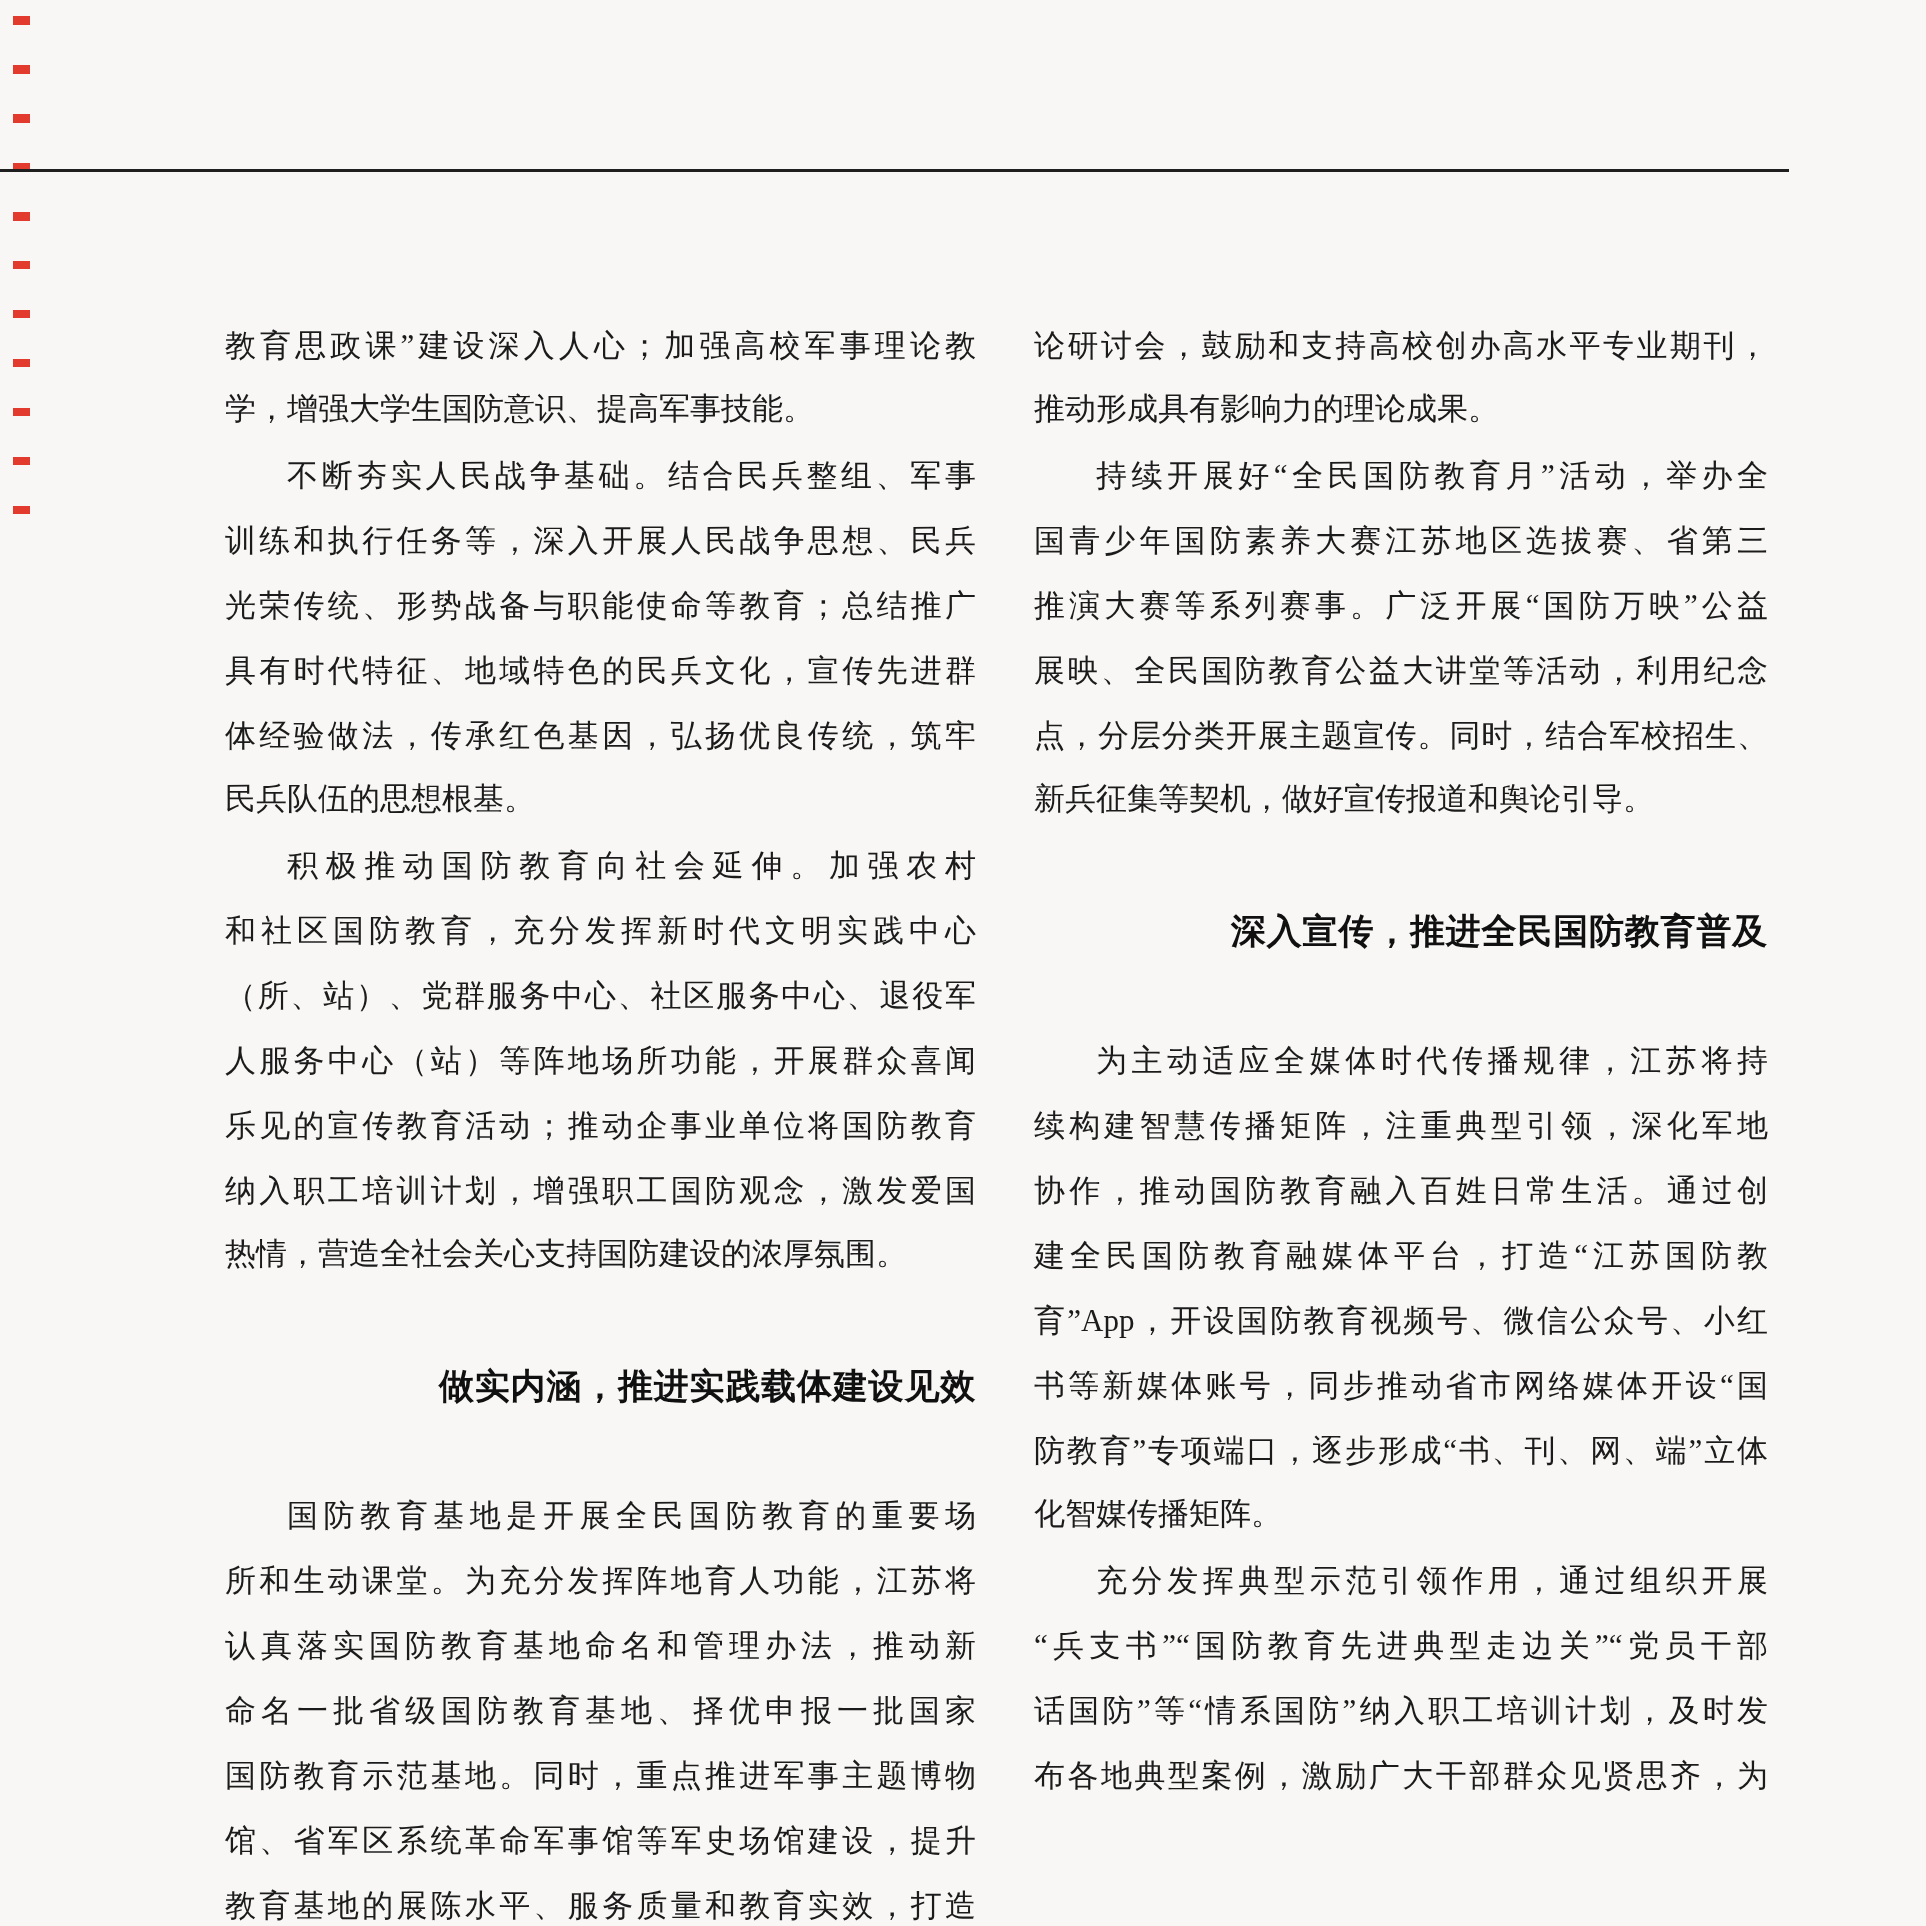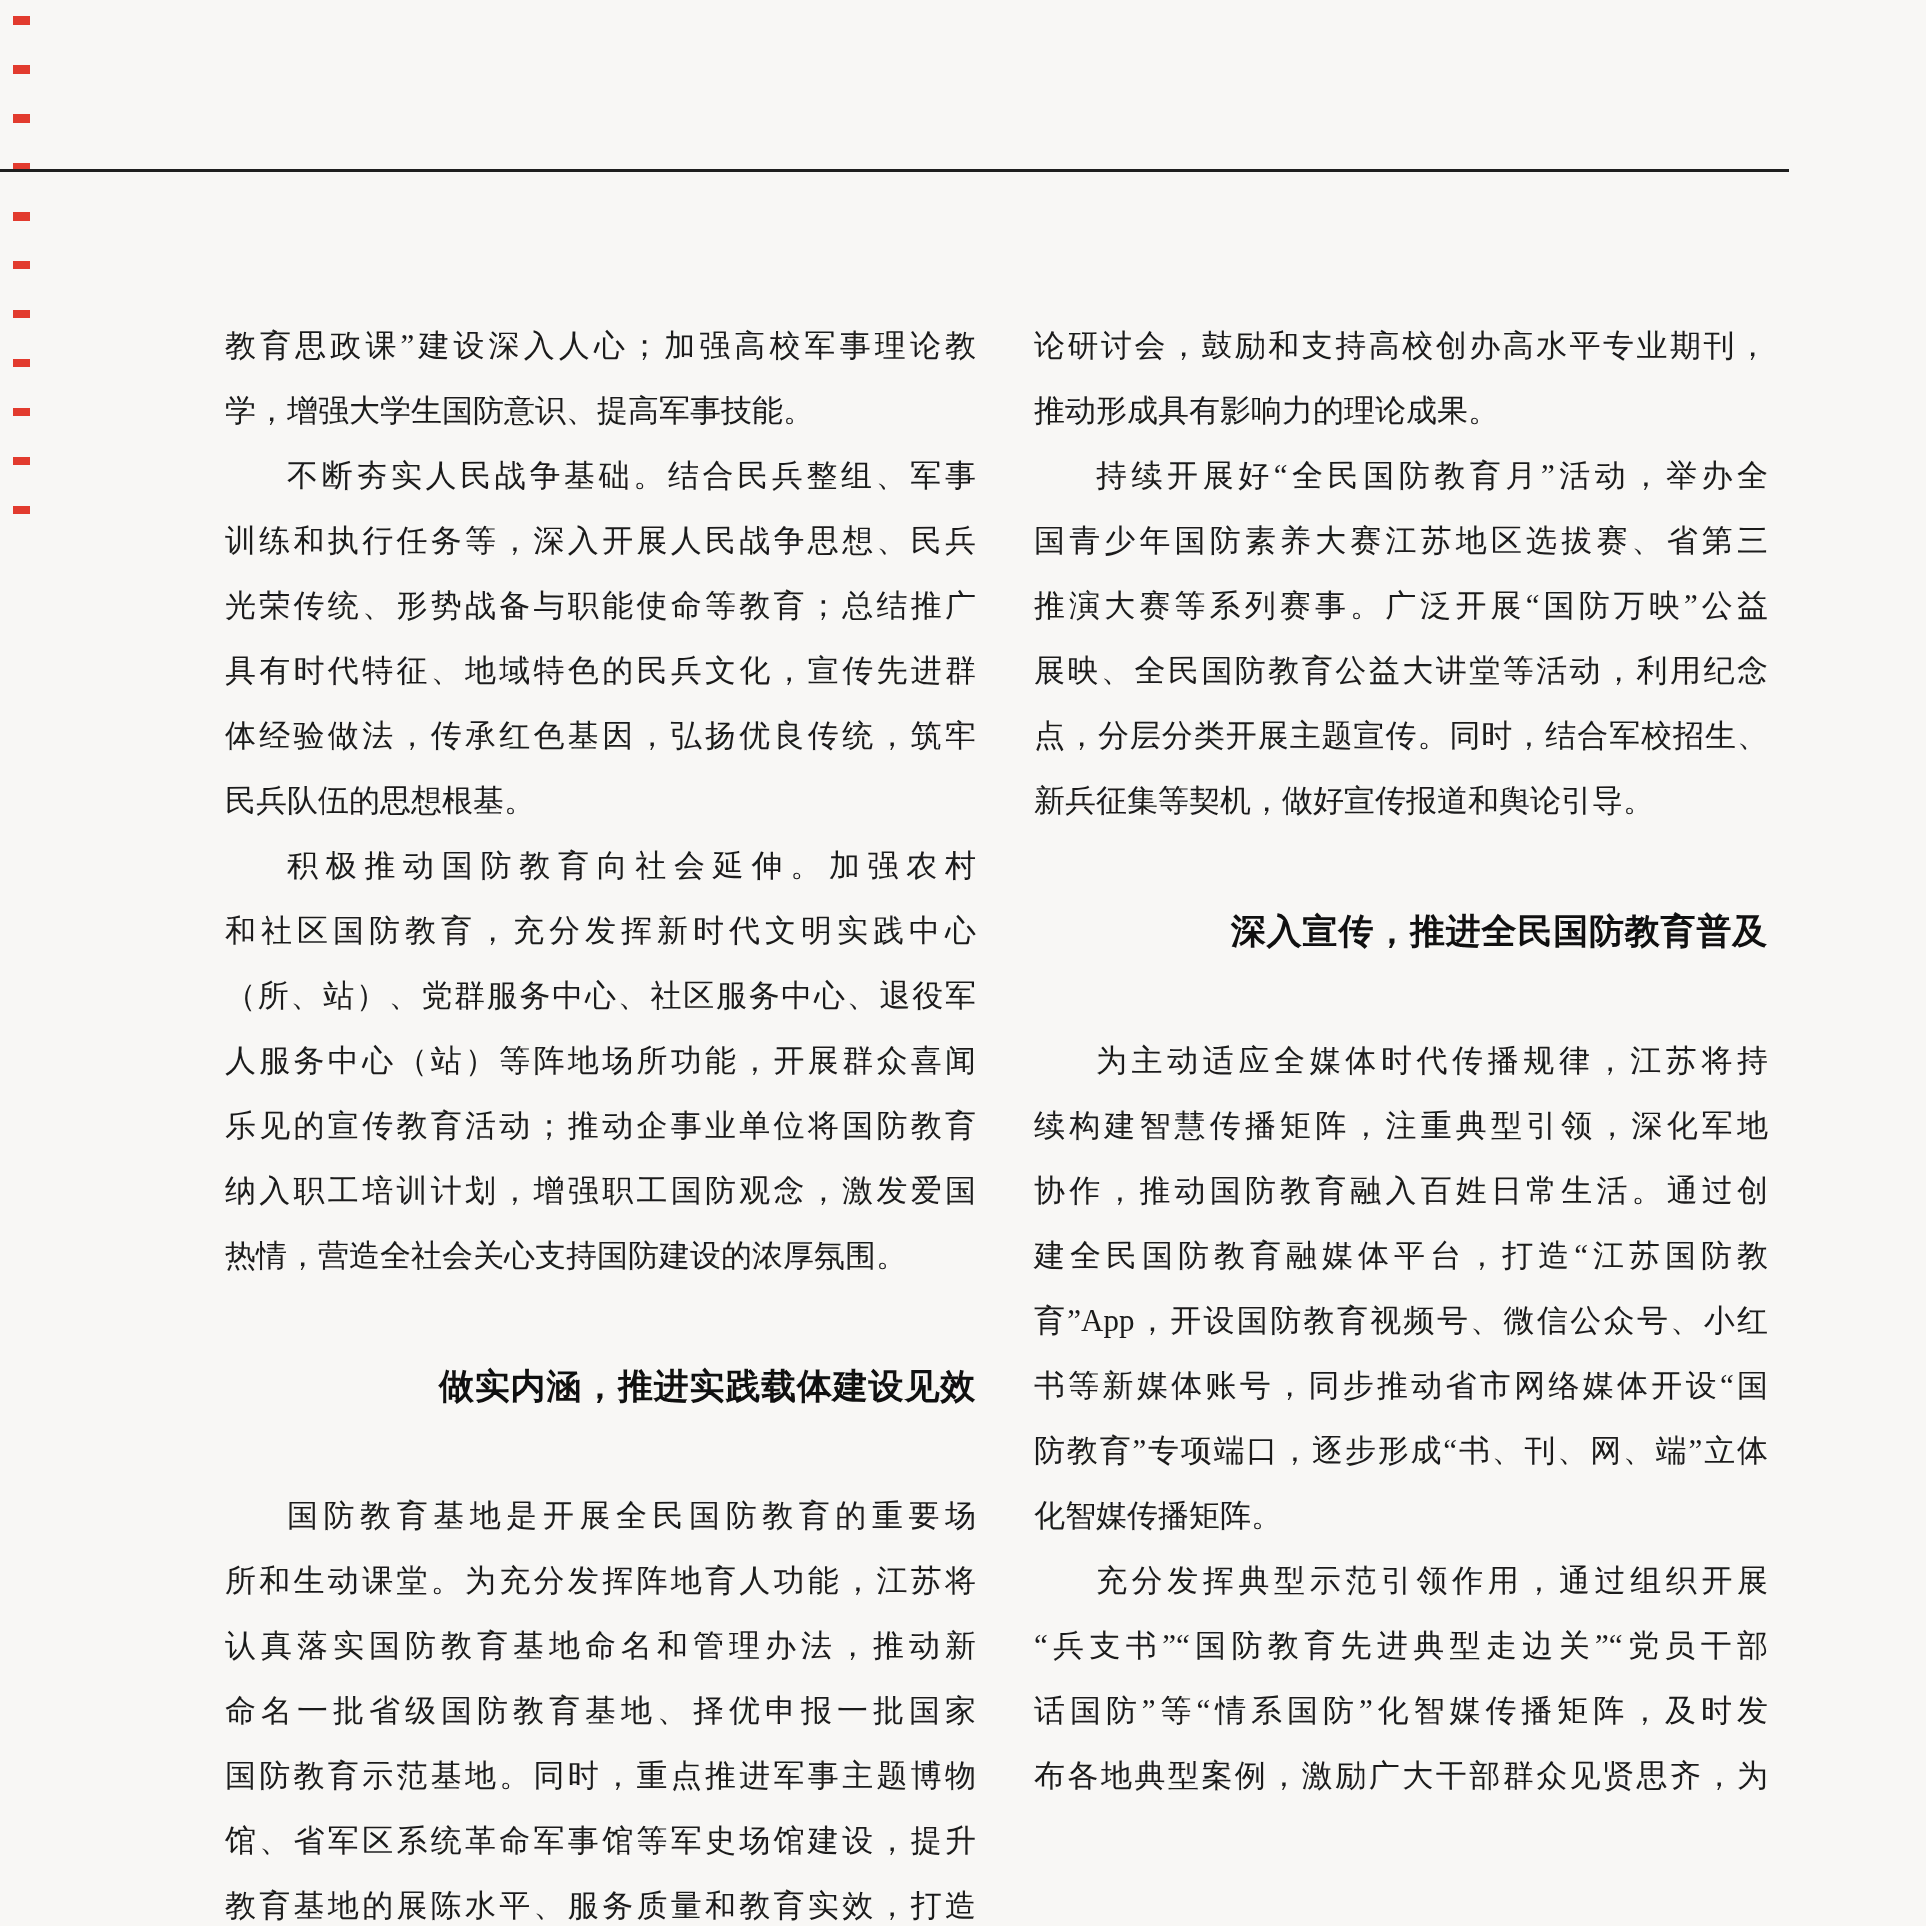--- a/index.html
+++ b/index.html
@@ -23,21 +23,21 @@
   }
   .col { position:absolute; top:313px; }
   .col-left  { left:225px;  width:751px; }
   .col-right { left:1034px; width:734px; }
   .line {
     height:65px; line-height:65px;
     font-size:31px;
     text-align:justify;
     text-align-last:justify;
   }
-  .line.end { text-align-last:left; }
+  .line.end { text-align-last:left;font-family:Liberation Mono, monospace; }
   .line.indent { text-indent:62px; }
   .col-heading {
     height:65px; line-height:65px;
     margin:65px 0;
     text-align:right;
     font-family:"Liberation Sans", sans-serif;
     font-weight:bold;
     font-size:35px;
     color:#101010;
     letter-spacing:0.8px;
@@ -98,20 +98,20 @@
         <div class="line indent">为主动适应全媒体时代传播规律，江苏将持</div>
         <div class="line">续构建智慧传播矩阵，注重典型引领，深化军地</div>
         <div class="line">协作，推动国防教育融入百姓日常生活。通过创</div>
         <div class="line">建全民国防教育融媒体平台，打造“江苏国防教</div>
         <div class="line">育”App，开设国防教育视频号、微信公众号、小红</div>
         <div class="line">书等新媒体账号，同步推动省市网络媒体开设“国</div>
         <div class="line">防教育”专项端口，逐步形成“书、刊、网、端”立体</div>
         <div class="line end">化智媒传播矩阵。</div>
         <div class="line indent">充分发挥典型示范引领作用，通过组织开展</div>
         <div class="line">“兵支书”“国防教育先进典型走边关”“党员干部</div>
-        <div class="line">话国防”等“情系国防”化智媒传播矩阵，及时发</div>
+        <div class="line">话国防”等“情系国防”纳入职工培训计划，及时发</div>
         <div class="line">布各地典型案例，激励广大干部群众见贤思齐，为</div>
       </div>
 
   </div>
 
 </div>
 
 
 </body></html>

